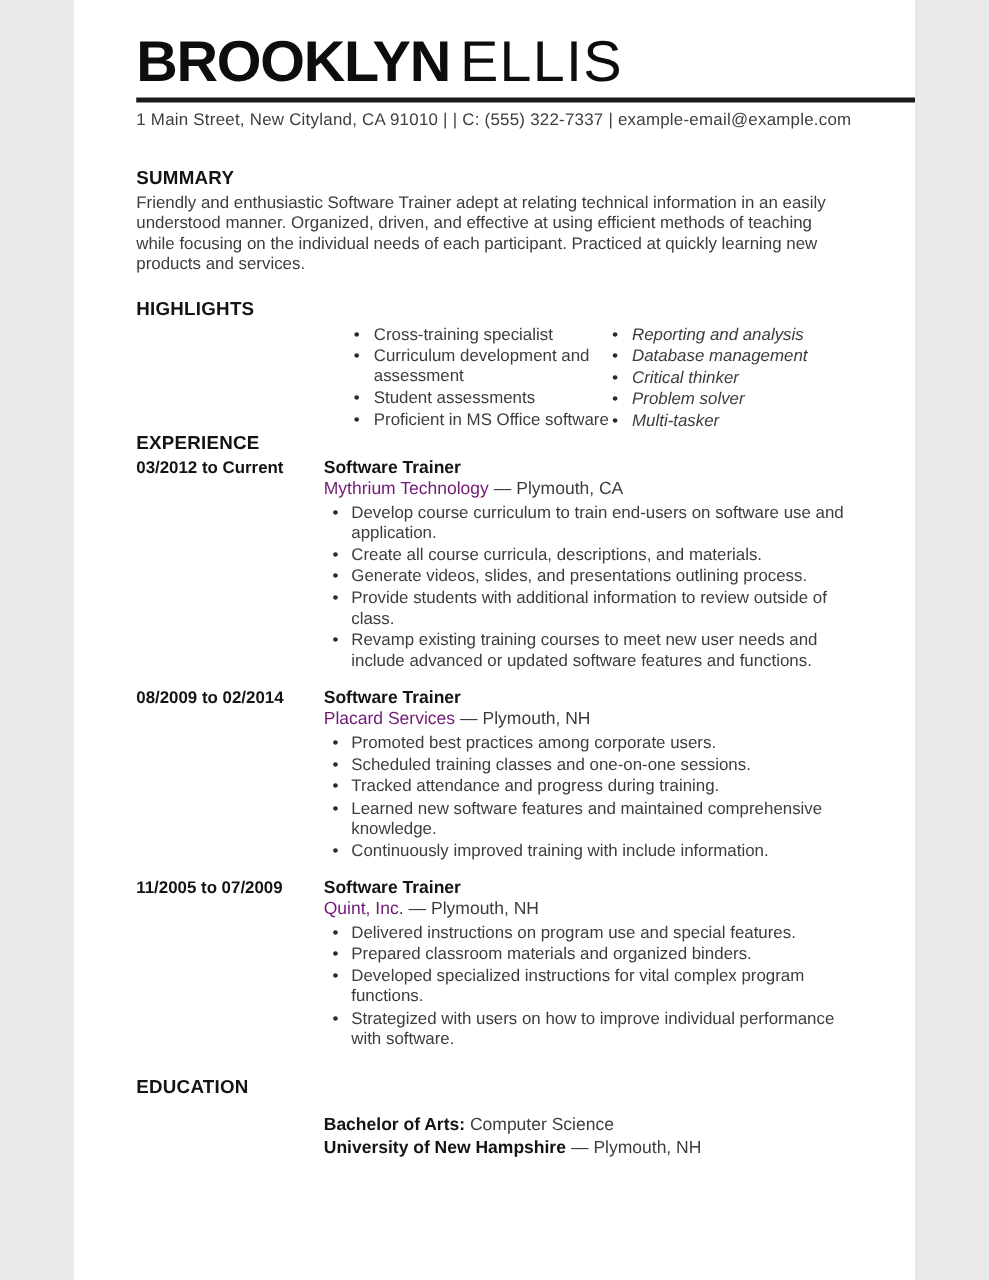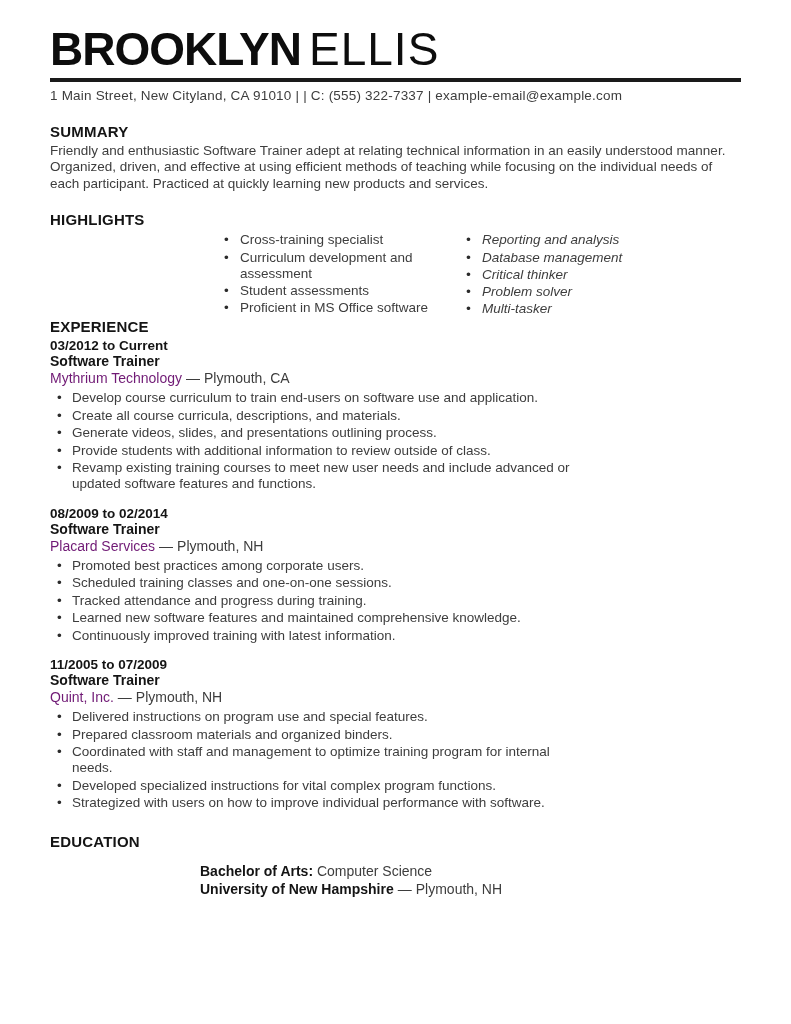--- a/index.html
+++ b/index.html
@@ -1,17 +1,17 @@
 <!DOCTYPE html>
 <html><head>
 <meta charset="utf-8">
 <style>
   html, body { margin: 0; padding: 0; background: #e9e9e9; }
   .page {
-    width: 791px;
+    width: 673px;
     height: 1024px;
     margin: 0 auto;
     background: #ffffff;
     box-sizing: border-box;
     padding: 26px 48px 0 50px;
     font-family: "Liberation Sans", sans-serif;
     color: #3d3d3d;
     overflow: hidden;
   }
 
@@ -38,21 +38,21 @@
   }
 
   
   h2.section {
     font-size: 15px;
     font-weight: bold;
     color: #141414;
     margin: 0;
     letter-spacing: 0.2px;
   }
-  .summary-sec { margin-top: 20px; }
+  .summary-sec { margin-top: 31px; }
   .summary-text {
     margin: 3px 0 0 0;
     font-size: 13.5px;
     line-height: 1.22;
     max-width: 693px;
   }
 
   .highlights-sec { margin-top: 19px; }
   .hl-cols { display: flex; margin-top: 4px; margin-left: 172px; }
   ul.bullets { list-style: none; margin: 0; padding: 0; }
@@ -67,21 +67,21 @@
     content: "\2022";
     position: absolute;
     left: 2px;
     top: 0;
     color: #2b2b2b;
   }
   .hl-col1 { width: 242px; }
   .hl-col2 { margin-left: 26px; width: 230px; font-style: italic; }
 
   .experience-sec { }
-  .job { display: flex; margin-top: 11px; flex-direction: column; }
+  .job { display: flex; margin-top: 11px; }
   .job:first-of-type { margin-top: 2px; }
   .job-dates {
     width: 150px;
     flex-shrink: 0;
     font-size: 13.5px;
     font-weight: bold;
     color: #141414;
     padding-top: 1px;
   }
   .job-body { flex: 1; }
@@ -167,34 +167,33 @@
     <div class="job">
       <div class="job-dates">08/2009 to 02/2014</div>
       <div class="job-body">
         <div class="job-title">Software Trainer</div>
         <div class="job-companyline"><span class="company">Placard Services</span><span class="dash">—</span><span>Plymouth, NH</span></div>
         <ul class="job-bullets">
           <li>Promoted best practices among corporate users.</li>
           <li>Scheduled training classes and one-on-one sessions.</li>
           <li>Tracked attendance and progress during training.</li>
           <li>Learned new software features and maintained comprehensive knowledge.</li>
-          <li>Continuously improved training with latest information.</li>
+          <li>Continuously improved training with include information.</li>
         </ul>
       </div>
     </div>
 
     <div class="job">
       <div class="job-dates">11/2005 to 07/2009</div>
       <div class="job-body">
         <div class="job-title">Software Trainer</div>
         <div class="job-companyline"><span class="company">Quint, Inc.</span><span class="dash">—</span><span>Plymouth, NH</span></div>
         <ul class="job-bullets">
           <li>Delivered instructions on program use and special features.</li>
           <li>Prepared classroom materials and organized binders.</li>
-          <li>Coordinated with staff and management to optimize training program for internal needs.</li>
           <li>Developed specialized instructions for vital complex program functions.</li>
           <li>Strategized with users on how to improve individual performance with software.</li>
         </ul>
       </div>
     </div>
   </section>
 
   <section class="education-sec">
     <h2 class="section">EDUCATION</h2>
     <div class="edu-body">

